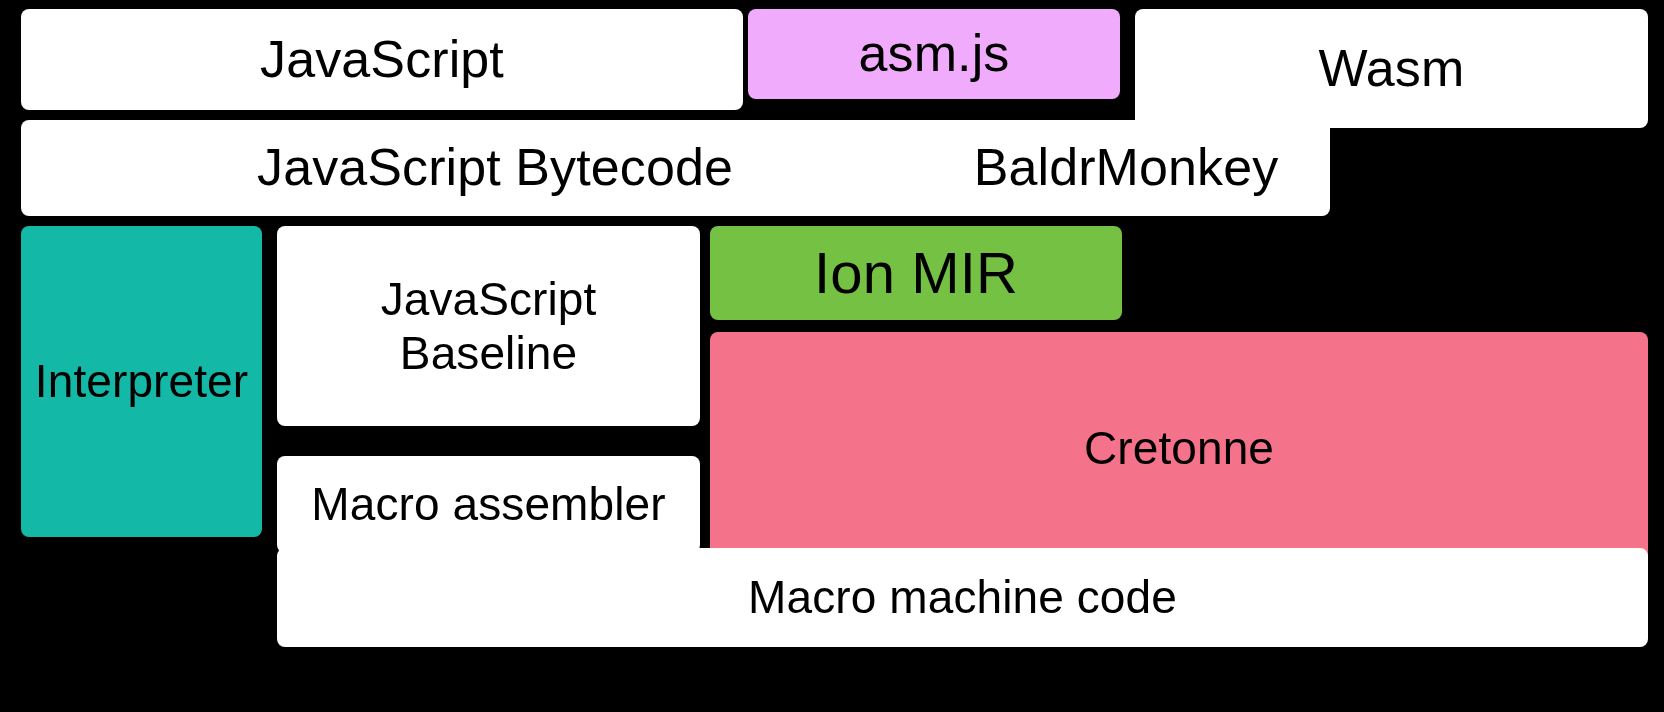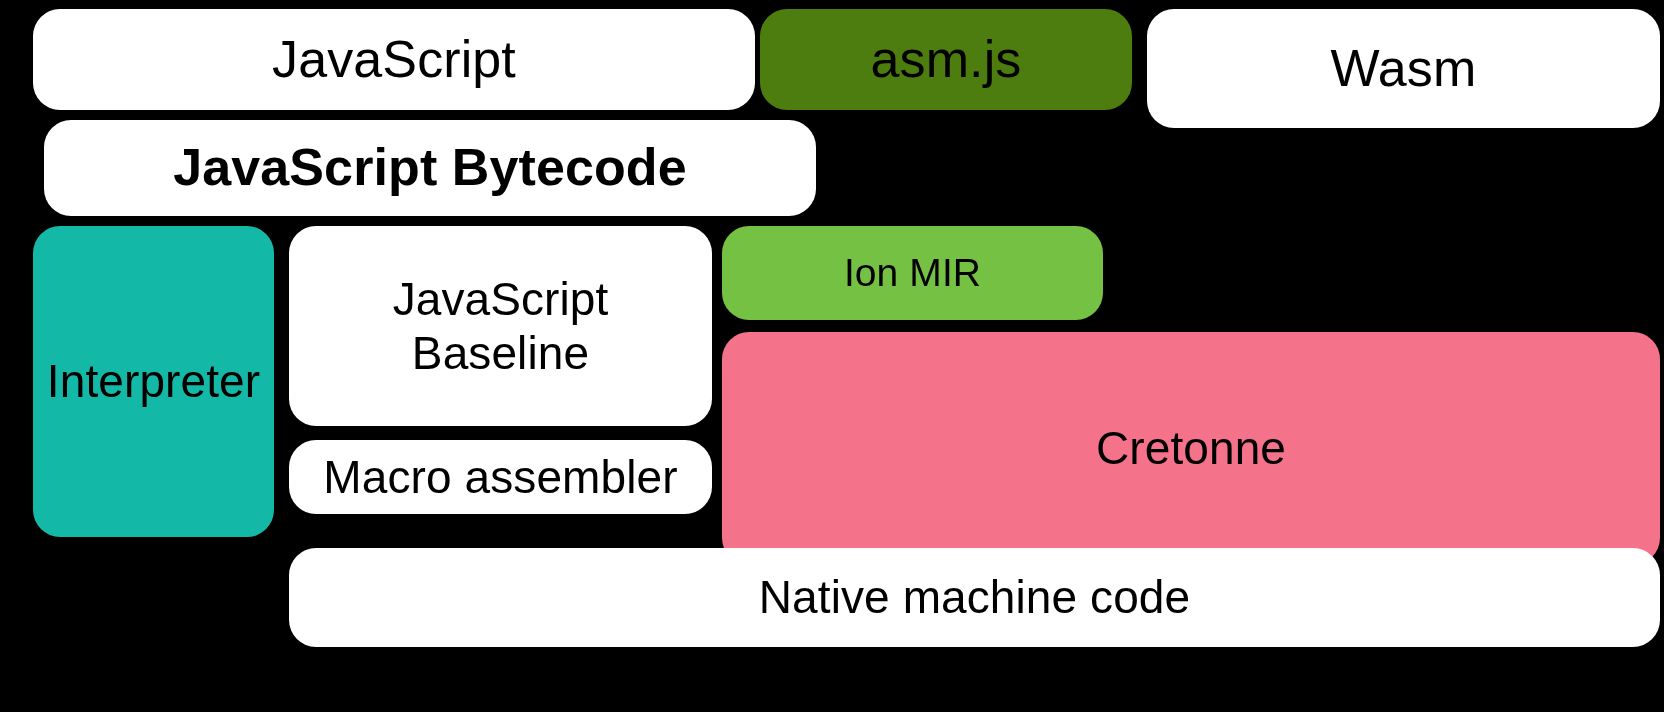--- a/index.html
+++ b/index.html
@@ -17,49 +17,49 @@
   }
   .node {
     position: absolute;
     box-sizing: border-box;
     display: flex;
     align-items: center;
     justify-content: center;
     text-align: center;
     color: #000000;
     background: #ffffff;
-    border-radius: 27px;
+    border-radius: 8px;
     line-height: 1.18;
     font-weight: 400;
     padding: 13px 8px;
     white-space: pre-line;
     letter-spacing: 0.1px;
-    margin-left: 12px;
   }
 </style>
 </head>
 <body>
 
 <div id="stage">
 
   <div class="node" style="left:21px; top:9px; width:722px; height:101px; background:#ffffff; font-size:52px;">JavaScript</div>
 
-  <div class="node" style="left:748px; top:9px; width:372px; height:101px; background:#4d7c0f; font-size:52px;">asm.js</div>
+  <div class="node" style="left:748px; top:9px; width:372px; height:90px; background:#f0abfc; font-size:52px;">asm.js</div>
 
   <div class="node" style="left:1135px; top:9px; width:513px; height:119px; background:#ffffff; font-size:52px;">Wasm</div>
 
-  <div class="node" style="left:32px; top:120px; width:772px; height:96px; background:#ffffff; font-size:52px;font-weight:bold;">JavaScript Bytecode</div>
+  <div class="node" style="left:21px; top:120px; width:948px; height:96px; background:#ffffff; font-size:52px;">JavaScript Bytecode</div>
 
+  <div class="node" style="left:922px; top:120px; width:408px; height:96px; background:#ffffff; font-size:52px;">BaldrMonkey</div>
 
   <div class="node" style="left:21px; top:226px; width:241px; height:311px; background:#14b8a6; font-size:46px;">Interpreter</div>
 
   <div class="node" style="left:277px; top:226px; width:423px; height:200px; background:#ffffff; font-size:46px;">JavaScript
 Baseline</div>
 
-  <div class="node" style="left:710px; top:226px; width:381px; height:94px; background:#74c144; font-size:39px;">Ion MIR</div>
+  <div class="node" style="left:710px; top:226px; width:412px; height:94px; background:#74c144; font-size:58px;">Ion MIR</div>
 
   <div class="node" style="left:710px; top:332px; width:938px; height:233px; background:#f5738a; font-size:46px;">Cretonne</div>
 
-  <div class="node" style="left:277px; top:440px; width:423px; height:74px; background:#ffffff; font-size:46px;">Macro assembler</div>
+  <div class="node" style="left:277px; top:456px; width:423px; height:97px; background:#ffffff; font-size:46px;">Macro assembler</div>
 
-  <div class="node" style="left:277px; top:548px; width:1371px; height:99px; background:#ffffff; font-size:46px;">Native machine code</div>
+  <div class="node" style="left:277px; top:548px; width:1371px; height:99px; background:#ffffff; font-size:46px;">Macro machine code</div>
 
 </div>
 
 </body></html>

